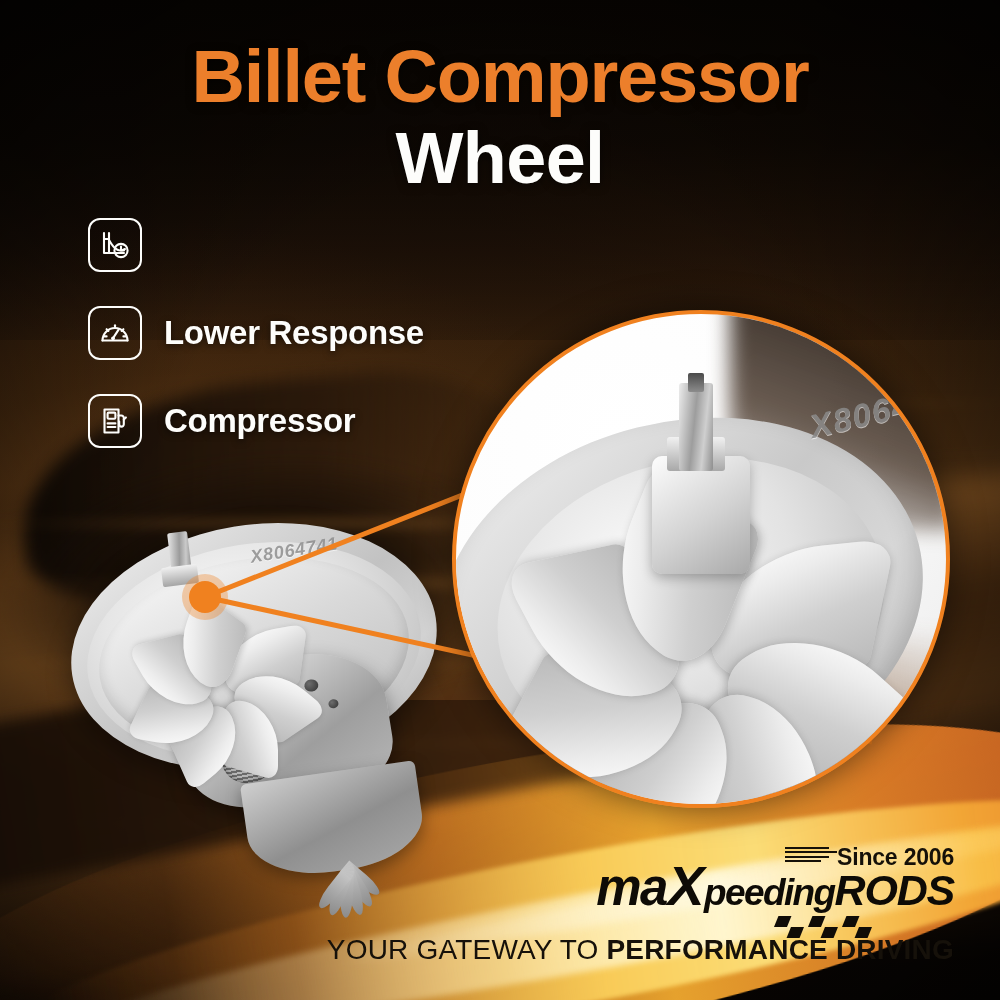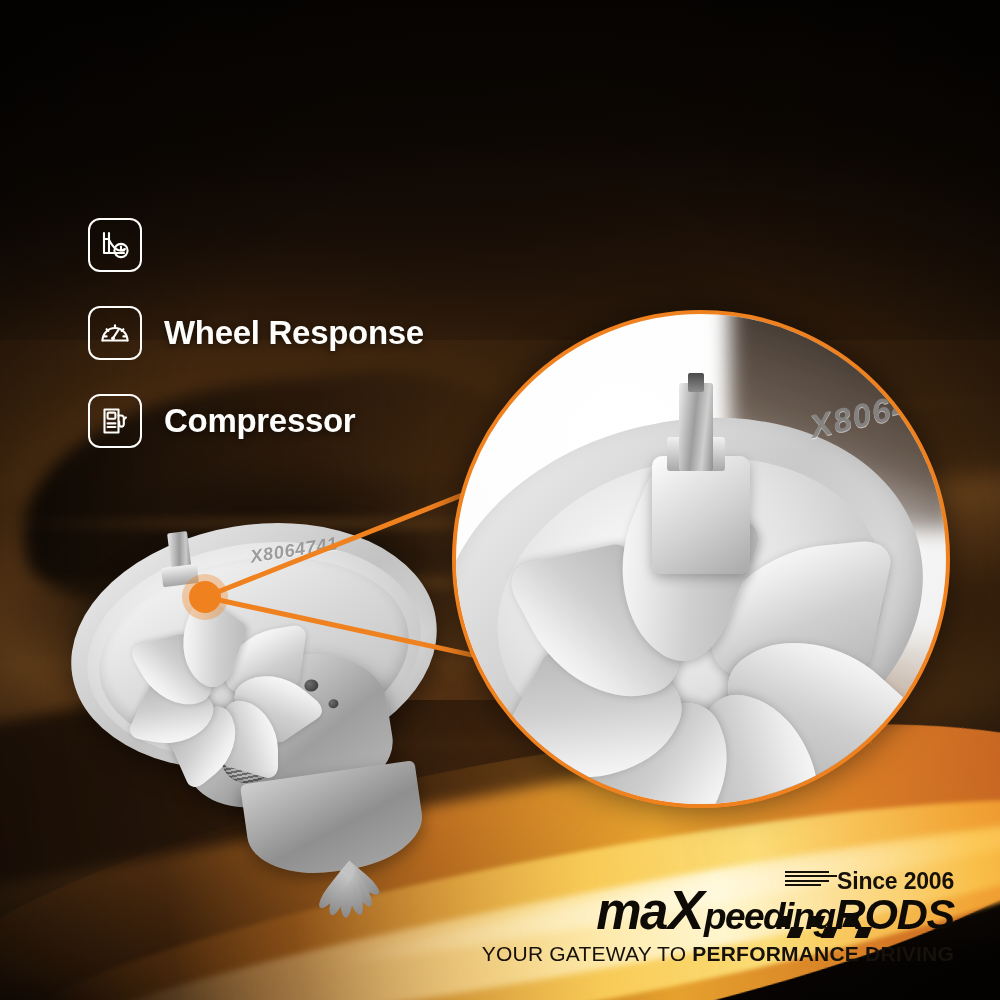--- a/index.html
+++ b/index.html
@@ -148,21 +148,21 @@
   .since-lines i:nth-child(2){width:52px;}
   .since-lines i:nth-child(3){width:44px;}
   .since-lines i:nth-child(4){width:36px;}
   .since-txt{font-size:23px;font-weight:600;color:#151008;letter-spacing:-0.2px;line-height:23px;}
   .logo-main{font-size:41px;line-height:42px;font-weight:800;color:#0e0b06;letter-spacing:-1.6px;
     display:flex;align-items:baseline;justify-content:flex-end;font-style:italic;}
   .lm-ma{font-size:51px;}
   .lm-x{font-size:55px;font-weight:900;margin:0 1px;}
   .lm-peeding{font-size:37px;}
   .lm-rods{font-size:43px;font-weight:900;letter-spacing:-1.2px;}
-  .tagline{margin-top:4px;font-size:21px;color:#16110a;letter-spacing:.2px;font-weight:500;}
+  .tagline{margin-top:20px;font-size:28px;color:#16110a;letter-spacing:.2px;font-weight:500;}
   .tagline b{font-weight:800;}
   .flag{position:absolute;right:128px;bottom:62px;display:flex;gap:4px;transform:skewX(-22deg);}
   .flag span{display:block;width:13px;height:11px;background:#100c07;}
   .flag span.r2{margin-top:11px;}
 </style>
 </head>
 <body>
 
 <div id="stage">
 
@@ -181,20 +181,24 @@
 
   <div class="sweep-wrap">
     <div class="sweep s4"></div>
     <div class="sweep s1"></div>
     <div class="sweep-dark"></div>
     <div class="sweep s2"></div>
     <div class="sweep s3"></div>
     <div class="sweep s5"></div>
   </div>
 
+  <div class="title-block">
+    <div class="title-l1">Billet Compressor</div>
+    <div class="title-l2">Wheel</div>
+  </div>
 
   <div class="features">
 
     <div class="feat">
       <div class="feat-icon">
         <svg width="34" height="34" viewBox="0 0 34 34" fill="none" stroke="#fdfdfb" stroke-width="2.1" stroke-linecap="round" stroke-linejoin="round">
           <path d="M6 5 V25 H26"></path>
           <path d="M6 11 H11"></path>
           <path d="M11 5 V25"></path>
           <path d="M11 12 C17 23 22 24 27 21"></path>
@@ -211,21 +215,21 @@
           <path d="M4.5 24.5 H29.5"></path>
           <path d="M17 9.2 V11.6"></path>
           <path d="M8.6 13.2 L10.3 14.9"></path>
           <path d="M25.4 13.2 L23.7 14.9"></path>
           <path d="M6.2 20.4 H8.6"></path>
           <path d="M27.8 20.4 H25.4"></path>
           <path d="M20.6 13.6 L15.4 21.6"></path>
           <circle cx="15" cy="22.3" r="1.9" fill="#fdfdfb" stroke="none"></circle>
         </svg>
       </div>
-      <div class="feat-label">Wheel Response</div>
+      <div class="feat-label">Lower Response</div>
     </div>
 
     <div class="feat">
       <div class="feat-icon">
         <svg width="34" height="34" viewBox="0 0 34 34" fill="none" stroke="#fdfdfb" stroke-width="2.1" stroke-linecap="round" stroke-linejoin="round">
           <path d="M6.5 5.5 H20.5 V28.5 H6.5 Z"></path>
           <rect x="9.6" y="8.6" width="7.8" height="6.2" rx="1.1"></rect>
           <path d="M9.6 19.4 H17.4"></path>
           <path d="M9.6 23 H17.4"></path>
           <path d="M20.5 11.5 H23.4 A2.4 2.4 0 0 1 25.8 13.9 V20.3 A2.3 2.3 0 0 1 23.5 22.6 A2.3 2.3 0 0 1 21.2 20.3 V17.6"></path>

